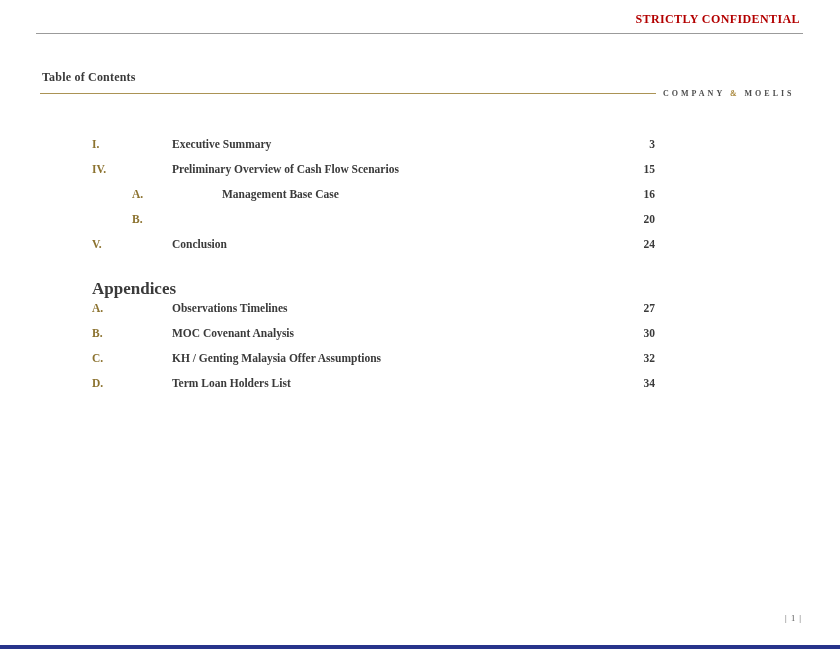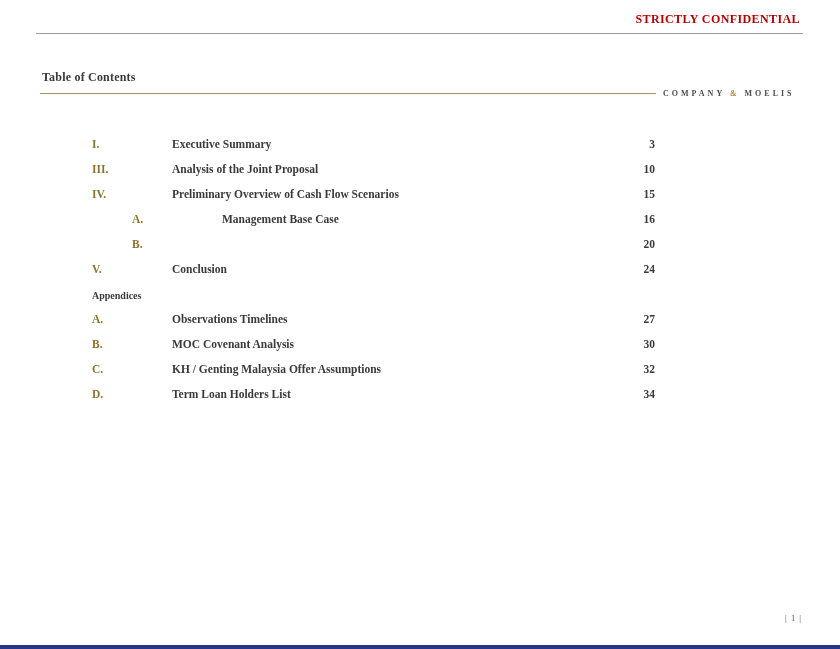--- a/index.html
+++ b/index.html
@@ -101,21 +101,22 @@
     right: 0;
     top: 5px;
     color: #3a3a3a;
   }
   .row.sub .num { left: 92px; }
   .row.sub .label { left: 170px; margin-left: 12px; }
 
   .appendices-heading {
     position: relative;
     height: 25px;
-    font-size: 10px;
+    margin-top: 14px;
+    font-size: 17px;
     font-weight: bold;
     color: #3a3a3a;
   }
   .appendices-heading .heading-text {
     position: absolute;
     left: 52px;
     top: 7px;
   }
 
   
@@ -154,25 +155,20 @@
 
   <div class="toc">
 
     <div class="row">
       <span class="num">I.</span>
       <span class="label">Executive Summary</span>
       <span class="page">3</span>
     </div>
 
 
-    <div class="row">
-      <span class="num">III.</span>
-      <span class="label">Analysis of the Joint Proposal</span>
-      <span class="page">10</span>
-    </div>
 
     <div class="row">
       <span class="num">IV.</span>
       <span class="label">Preliminary Overview of Cash Flow Scenarios</span>
       <span class="page">15</span>
     </div>
 
     <div class="row sub">
       <span class="num">A.</span>
       <span class="label">Management Base Case</span>

